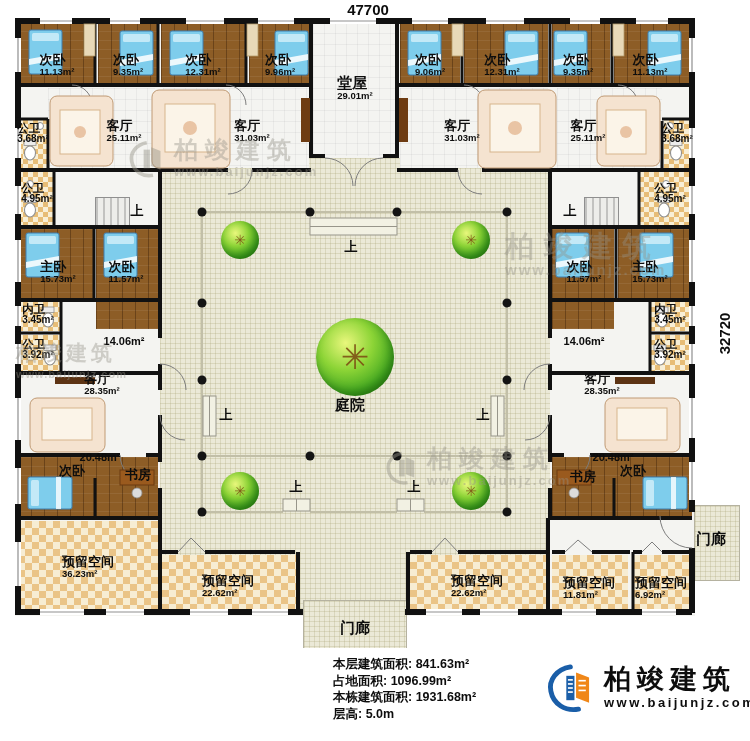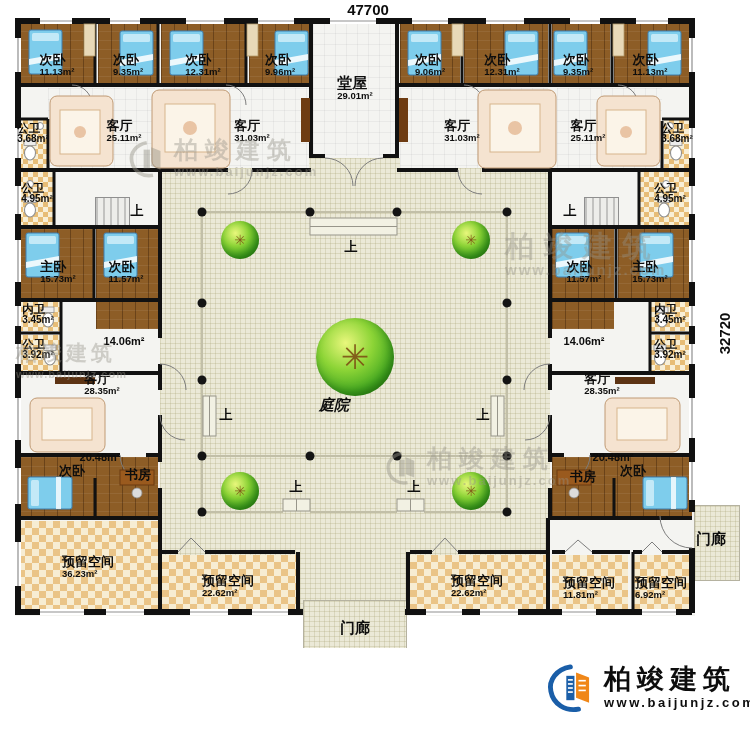--- a/index.html
+++ b/index.html
@@ -454,21 +454,21 @@
       <span class="nm">预留空间</span>
       <span class="ar">6.92m²</span>
     </div>
 
   <div class="label lg" style="left:355px;top:620px;">
       <span class="nm">门廊</span>
     </div>
   <div class="label lg" style="left:711px;top:531px;">
       <span class="nm">门廊</span>
     </div>
-  <div class="label lg" style="left:334px;top:397px;font-style:italic;">
+  <div class="label lg" style="left:350px;top:397px;">
       <span class="nm">庭院</span>
     </div>
 
   <div class="up" style="left:137px;top:202px;">上</div>
   <div class="up" style="left:570px;top:202px;">上</div>
   <div class="up" style="left:351px;top:238px;">上</div>
   <div class="up" style="left:226px;top:406px;">上</div>
   <div class="up" style="left:483px;top:406px;">上</div>
   <div class="up" style="left:296px;top:478px;">上</div>
   <div class="up" style="left:414px;top:478px;">上</div>
@@ -490,20 +490,26 @@
   <div class="wm" style="left:385px;top:446px;">
     <svg width="36" height="36" viewBox="0 0 64 64">
         <path d="M30 6 C13 9 3 22 6 36 C9 52 24 61 40 58" fill="none" stroke="rgba(148,146,136,.45)" stroke-width="6"></path>
         <rect x="25" y="17" width="10" height="30" fill="rgba(148,146,136,.45)"></rect>
         <path d="M37 13 L52 19 L52 49 L37 43 Z" fill="rgba(148,146,136,.45)"></path>
       </svg>
     <span><span class="wm-name" style="font-size:25px;">柏竣建筑</span><br><span class="wm-url" style="font-size:13px;">www.baijunjz.com</span></span>
   </div>
 
   <div id="titlebar">
+    <div id="stats">
+      <div><span>本层建筑面积:</span> <span>841.63m²</span></div>
+      <div><span>占地面积:</span> <span>1096.99m²</span></div>
+      <div><span>本栋建筑面积:</span> <span>1931.68m²</span></div>
+      <div><span>层高:</span> <span>5.0m</span></div>
+    </div>
     <div id="brand">
       <svg width="52" height="52" viewBox="0 0 64 64">
         <path d="M30 6 C13 9 3 22 6 36 C9 52 24 61 40 58" fill="none" stroke="#1a5ea8" stroke-width="6" stroke-linecap="round"></path>
         <rect x="25" y="17" width="10" height="30" fill="#1a5ea8"></rect>
         <rect x="27" y="21" width="6" height="2" fill="#fff"></rect>
           <rect x="27" y="26" width="6" height="2" fill="#fff"></rect>
           <rect x="27" y="31" width="6" height="2" fill="#fff"></rect>
           <rect x="27" y="36" width="6" height="2" fill="#fff"></rect>
         <path d="M37 13 L53 19 L53 50 L37 44 Z" fill="#f08718"></path>
         <rect x="40" y="22" width="9" height="2" fill="#fff"></rect>

